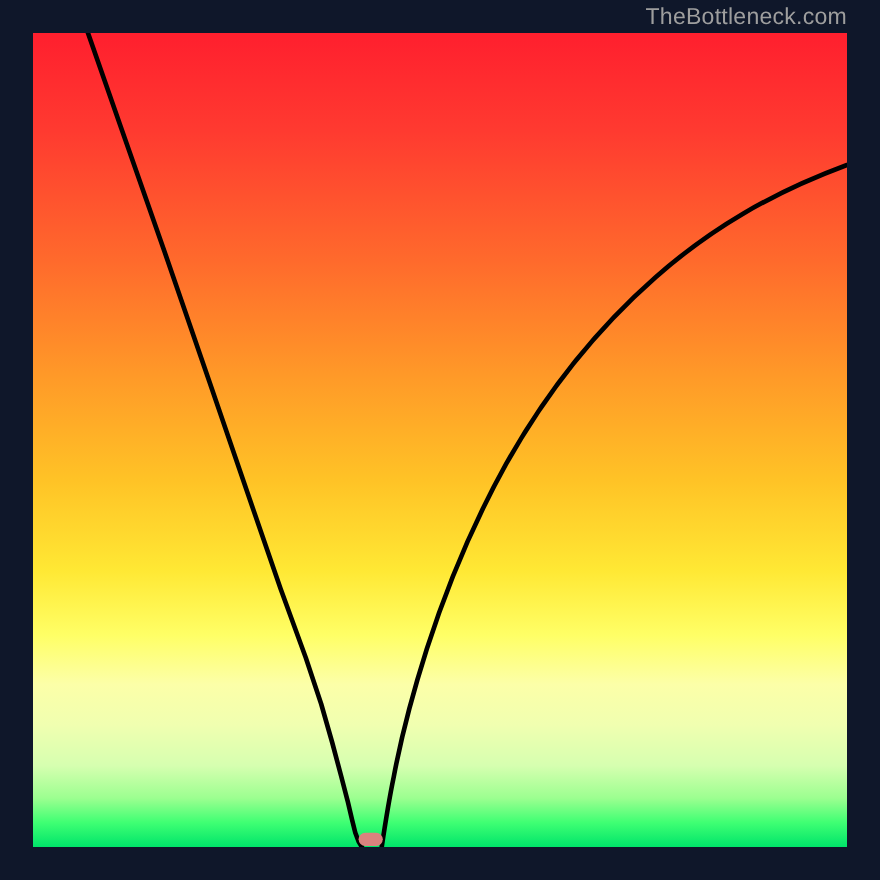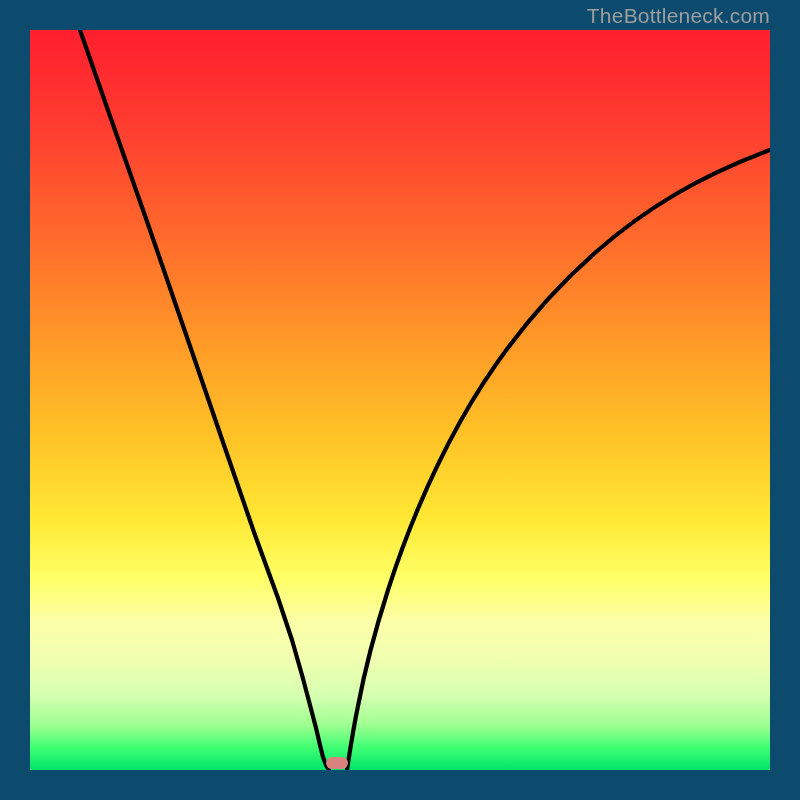--- a/index.html
+++ b/index.html
@@ -8,21 +8,21 @@
     width: 800px;
     height: 800px;
     overflow: hidden;
     background: #000;
     font-family: Arial, Helvetica, sans-serif;
   }
   .frame {
     position: relative;
     width: 800px;
     height: 800px;
-    background: #0c4a6e;
+    background: #0f172a;
   }
   .plot {
     position: absolute;
     left: 30px;
     top: 30px;
     width: 740px;
     height: 740px;
     background: linear-gradient(
       to bottom,
       #ff1f2e 0%,

